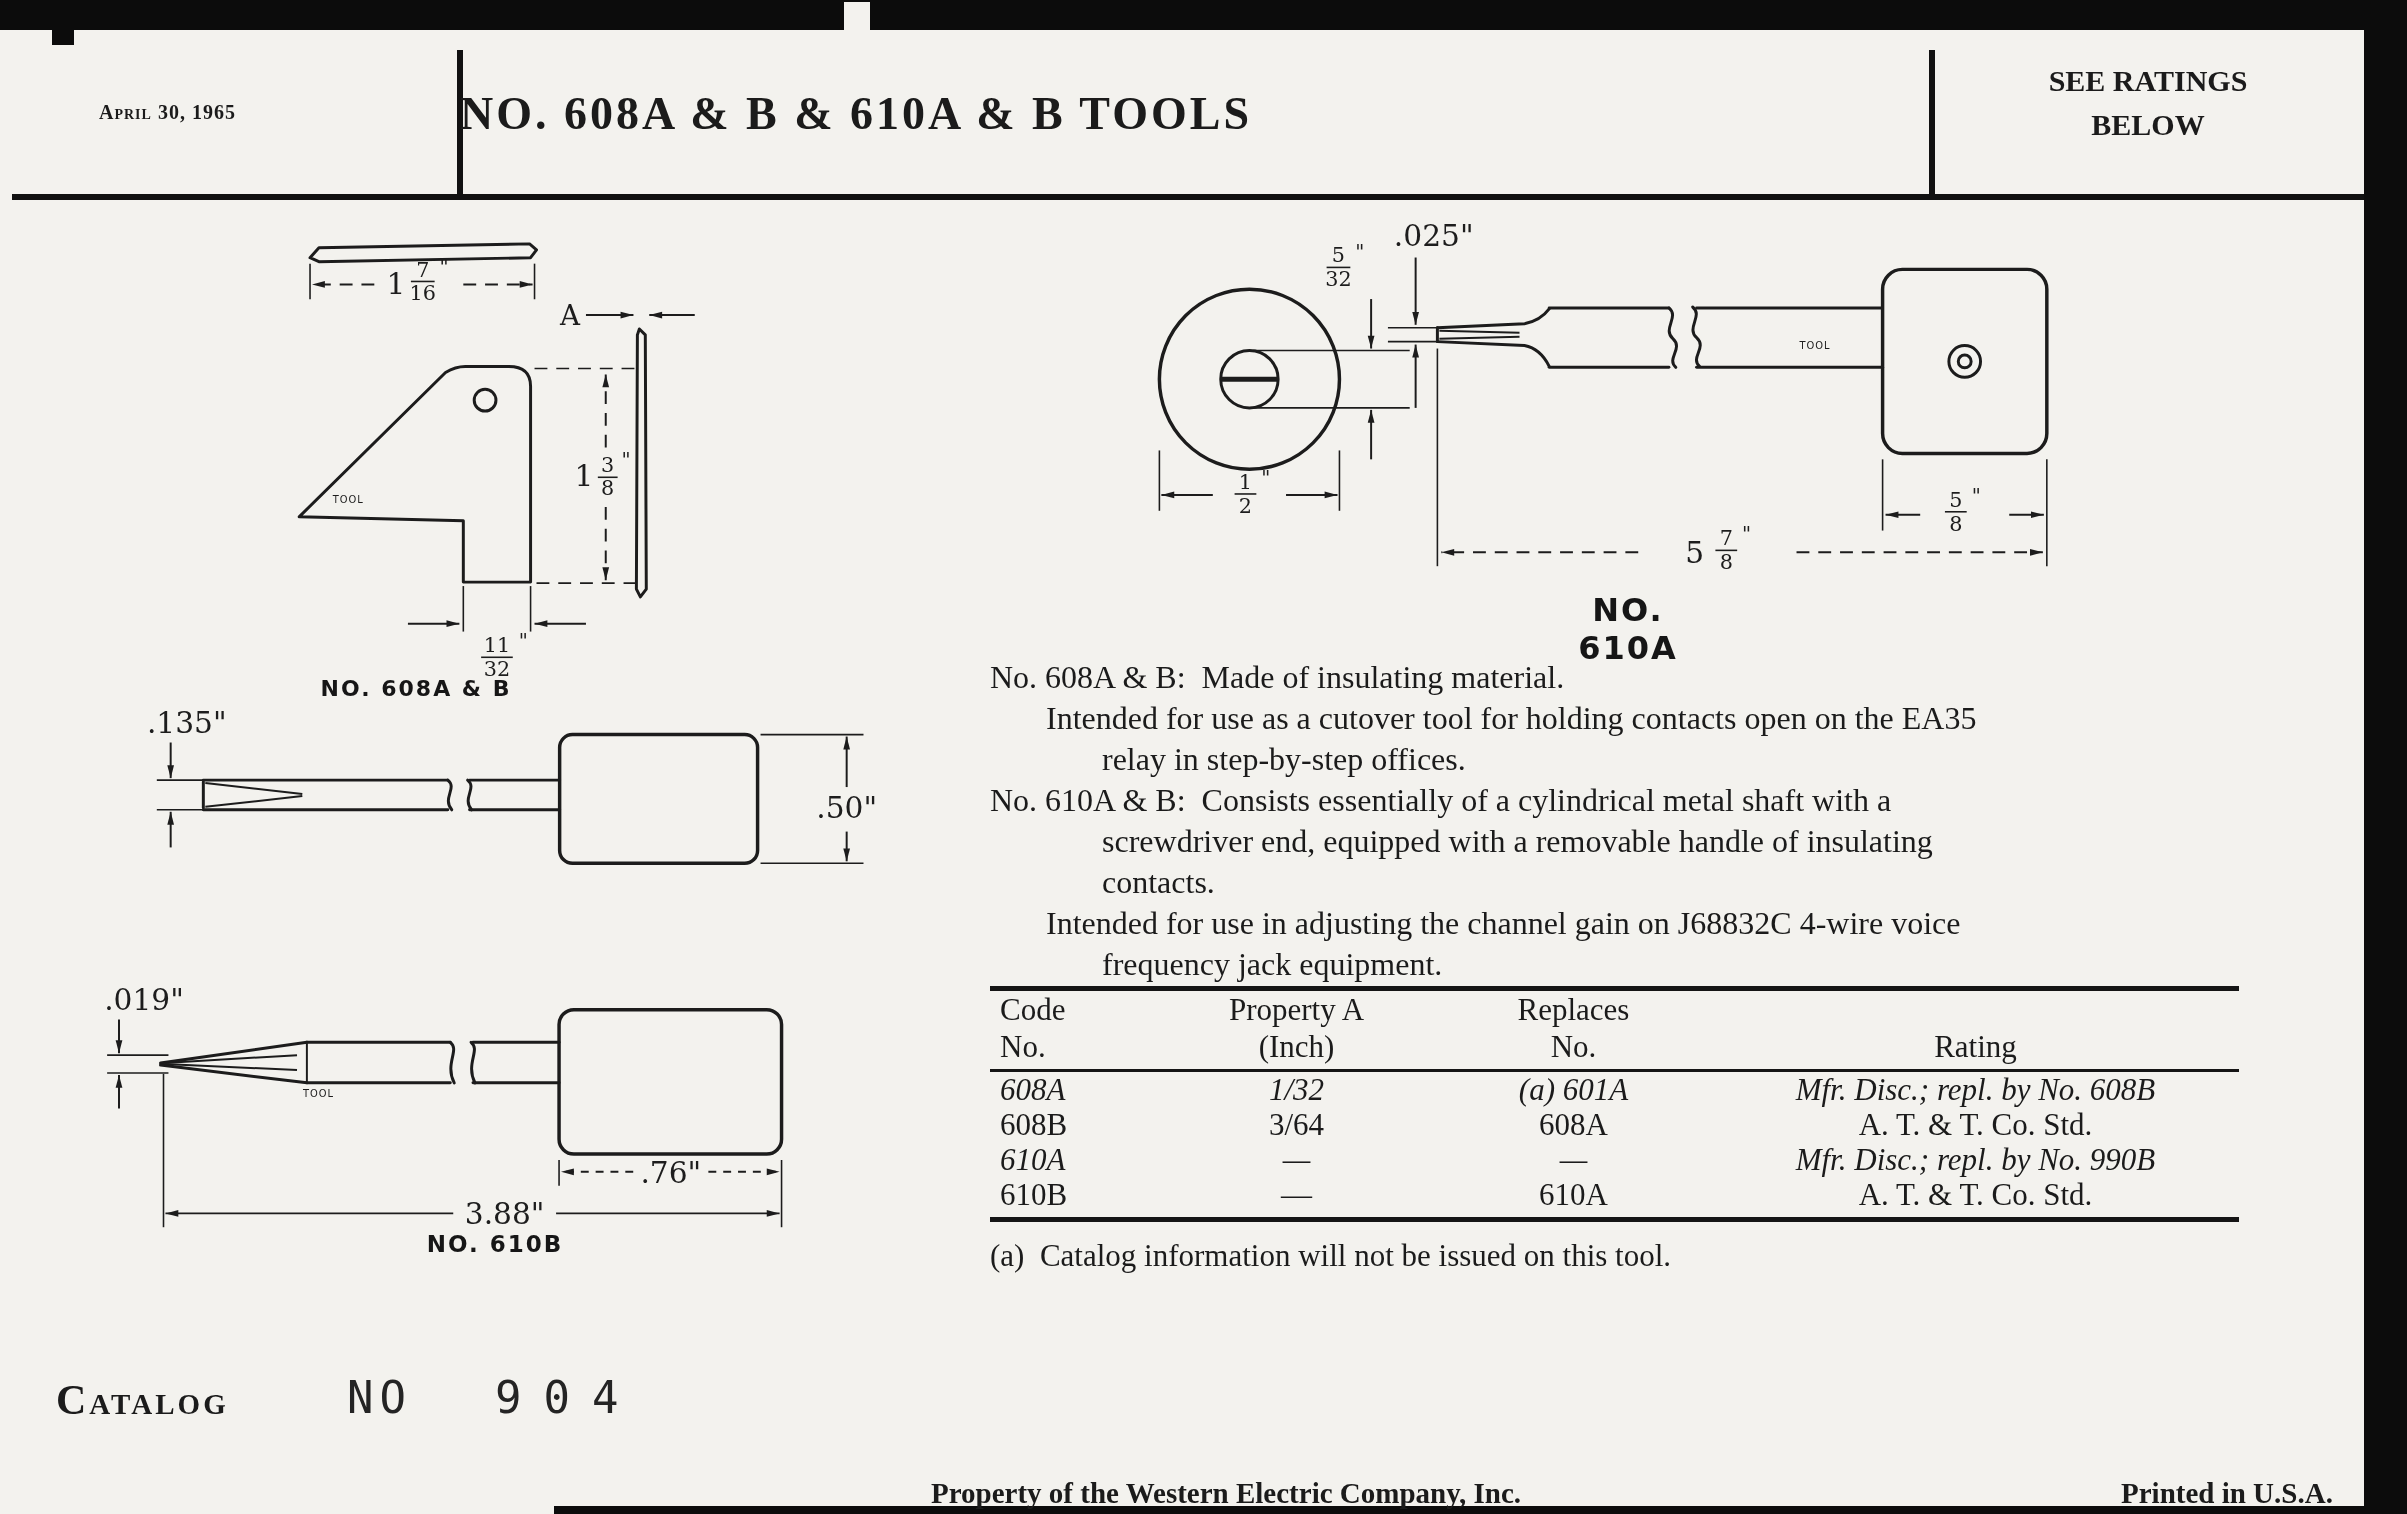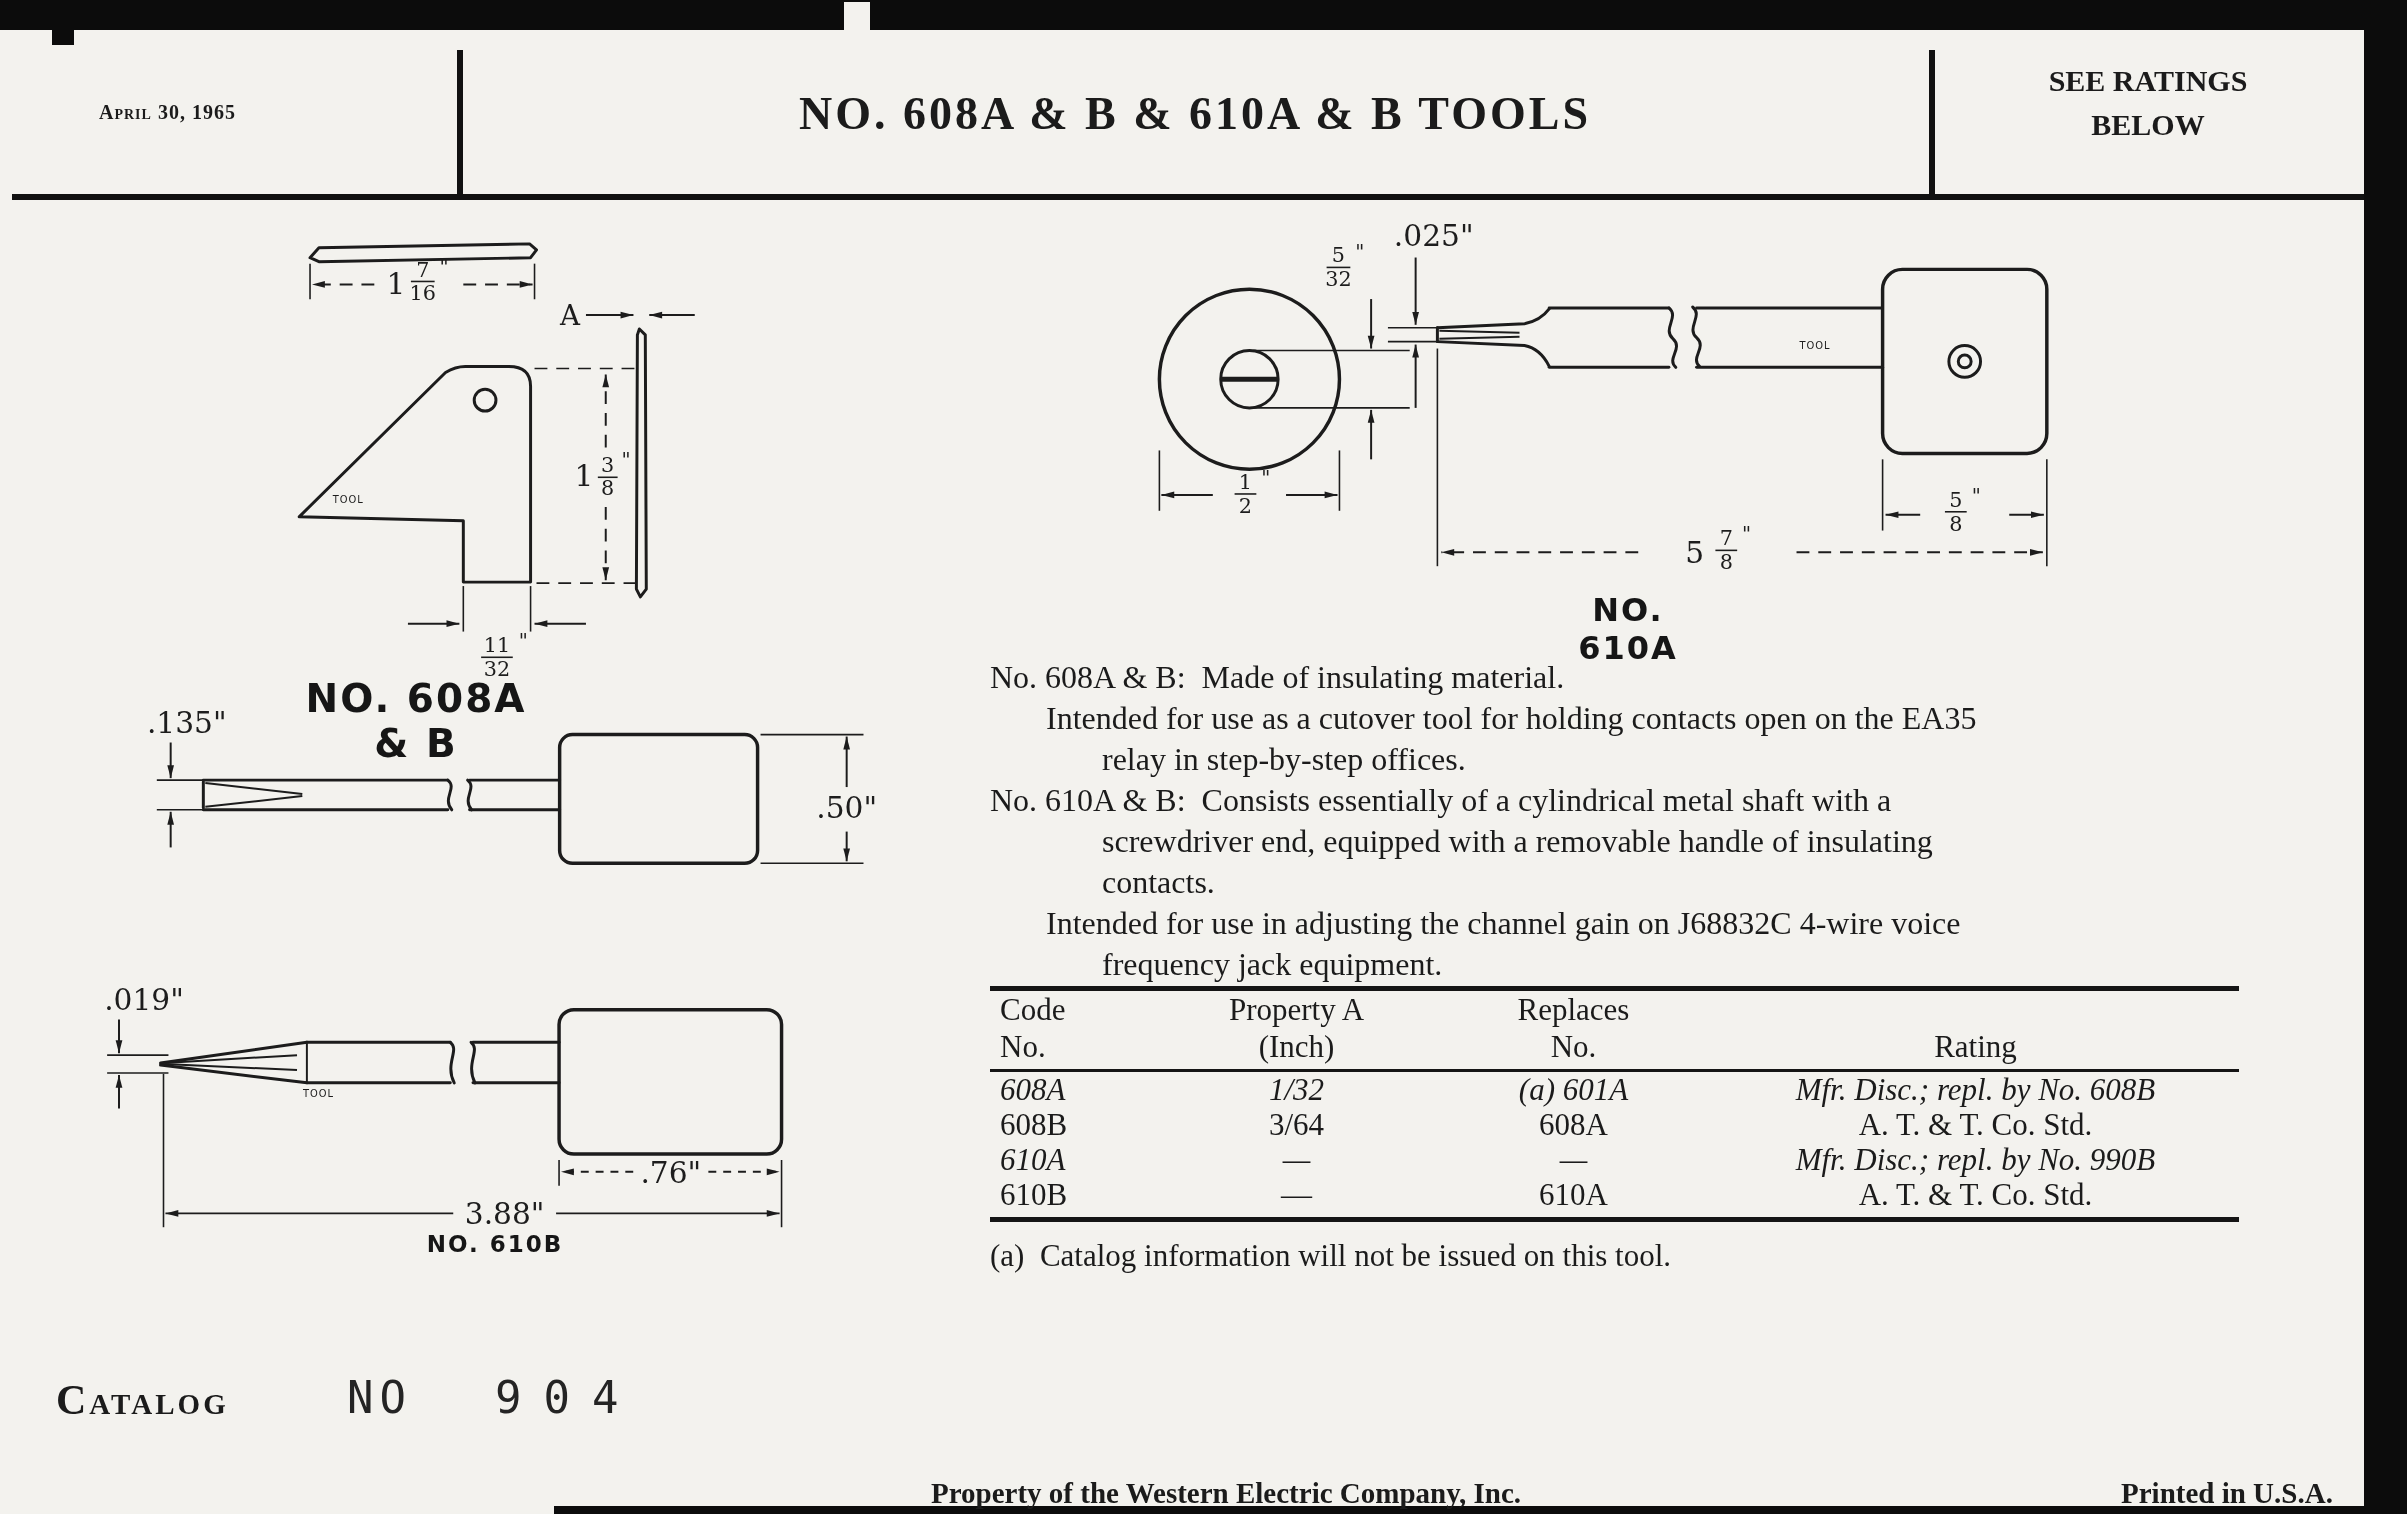--- a/index.html
+++ b/index.html
@@ -7,28 +7,28 @@
         font-family:"Liberation Serif",serif;color:#1b1b1b;}
   .abs{position:absolute;}
   
   .band-top{left:0;top:0;width:2408px;height:30px;background:#0c0c0c;}
   .band-right{right:0;top:0;width:44px;height:1515px;background:#0c0c0c;}
   .band-bottom{left:554px;top:1506px;width:1853px;height:9px;background:#0c0c0c;}
   .band-notch-white{left:844px;top:2px;width:26px;height:28px;background:#f3f2ee;}
   .band-tab-black{left:52px;top:30px;width:22px;height:15px;background:#0c0c0c;}
   
   .hdr-date{left:99px;top:101px;font-size:20px;font-weight:700;font-variant:small-caps;letter-spacing:1px;}
-  .hdr-title{left:460px;top:87px;width:1470px;text-align:center;font-size:46px;font-weight:700;letter-spacing:3px;}
+  .hdr-title{left:460px;top:87px;width:1470px;text-align:left;font-size:46px;font-weight:700;letter-spacing:3px;}
   .hdr-ratings{left:1931px;top:59px;width:434px;text-align:center;font-size:30px;font-weight:700;line-height:44px;}
   .vdiv{width:6px;background:#111;top:50px;height:149px;}
   .vdiv1{left:457px;} .vdiv2{left:1929px;}
   .hrule{left:12px;top:194px;width:2352px;height:6px;background:#111;}
   
   .cap{font-family:"DejaVu Sans","Liberation Sans",sans-serif;color:#161616;text-align:center;}
-  .cap-608{left:297px;top:676px;width:238px;font-size:39px;font-weight:600;letter-spacing:2px;}
+  .cap-608{left:297px;top:676px;width:238px;font-size:22px;font-weight:600;letter-spacing:2px;}
   .cap-610b{left:396px;top:1231px;width:198px;font-size:23px;font-weight:700;letter-spacing:2px;}
   .cap-610a{left:1544px;top:591px;width:168px;font-size:32px;font-weight:700;letter-spacing:2px;}
   
   svg{position:absolute;overflow:visible;}
   .ln{stroke:#1c1c1c;stroke-width:2;fill:none;}
   .thin{stroke-width:1.6;}
   .part{stroke:#1c1c1c;stroke-width:3;fill:none;stroke-linejoin:round;stroke-linecap:round;}
   .part35{stroke-width:3.5;}
   .dash{stroke-dasharray:13 9;}
   .dashs{stroke-dasharray:8 7;}

